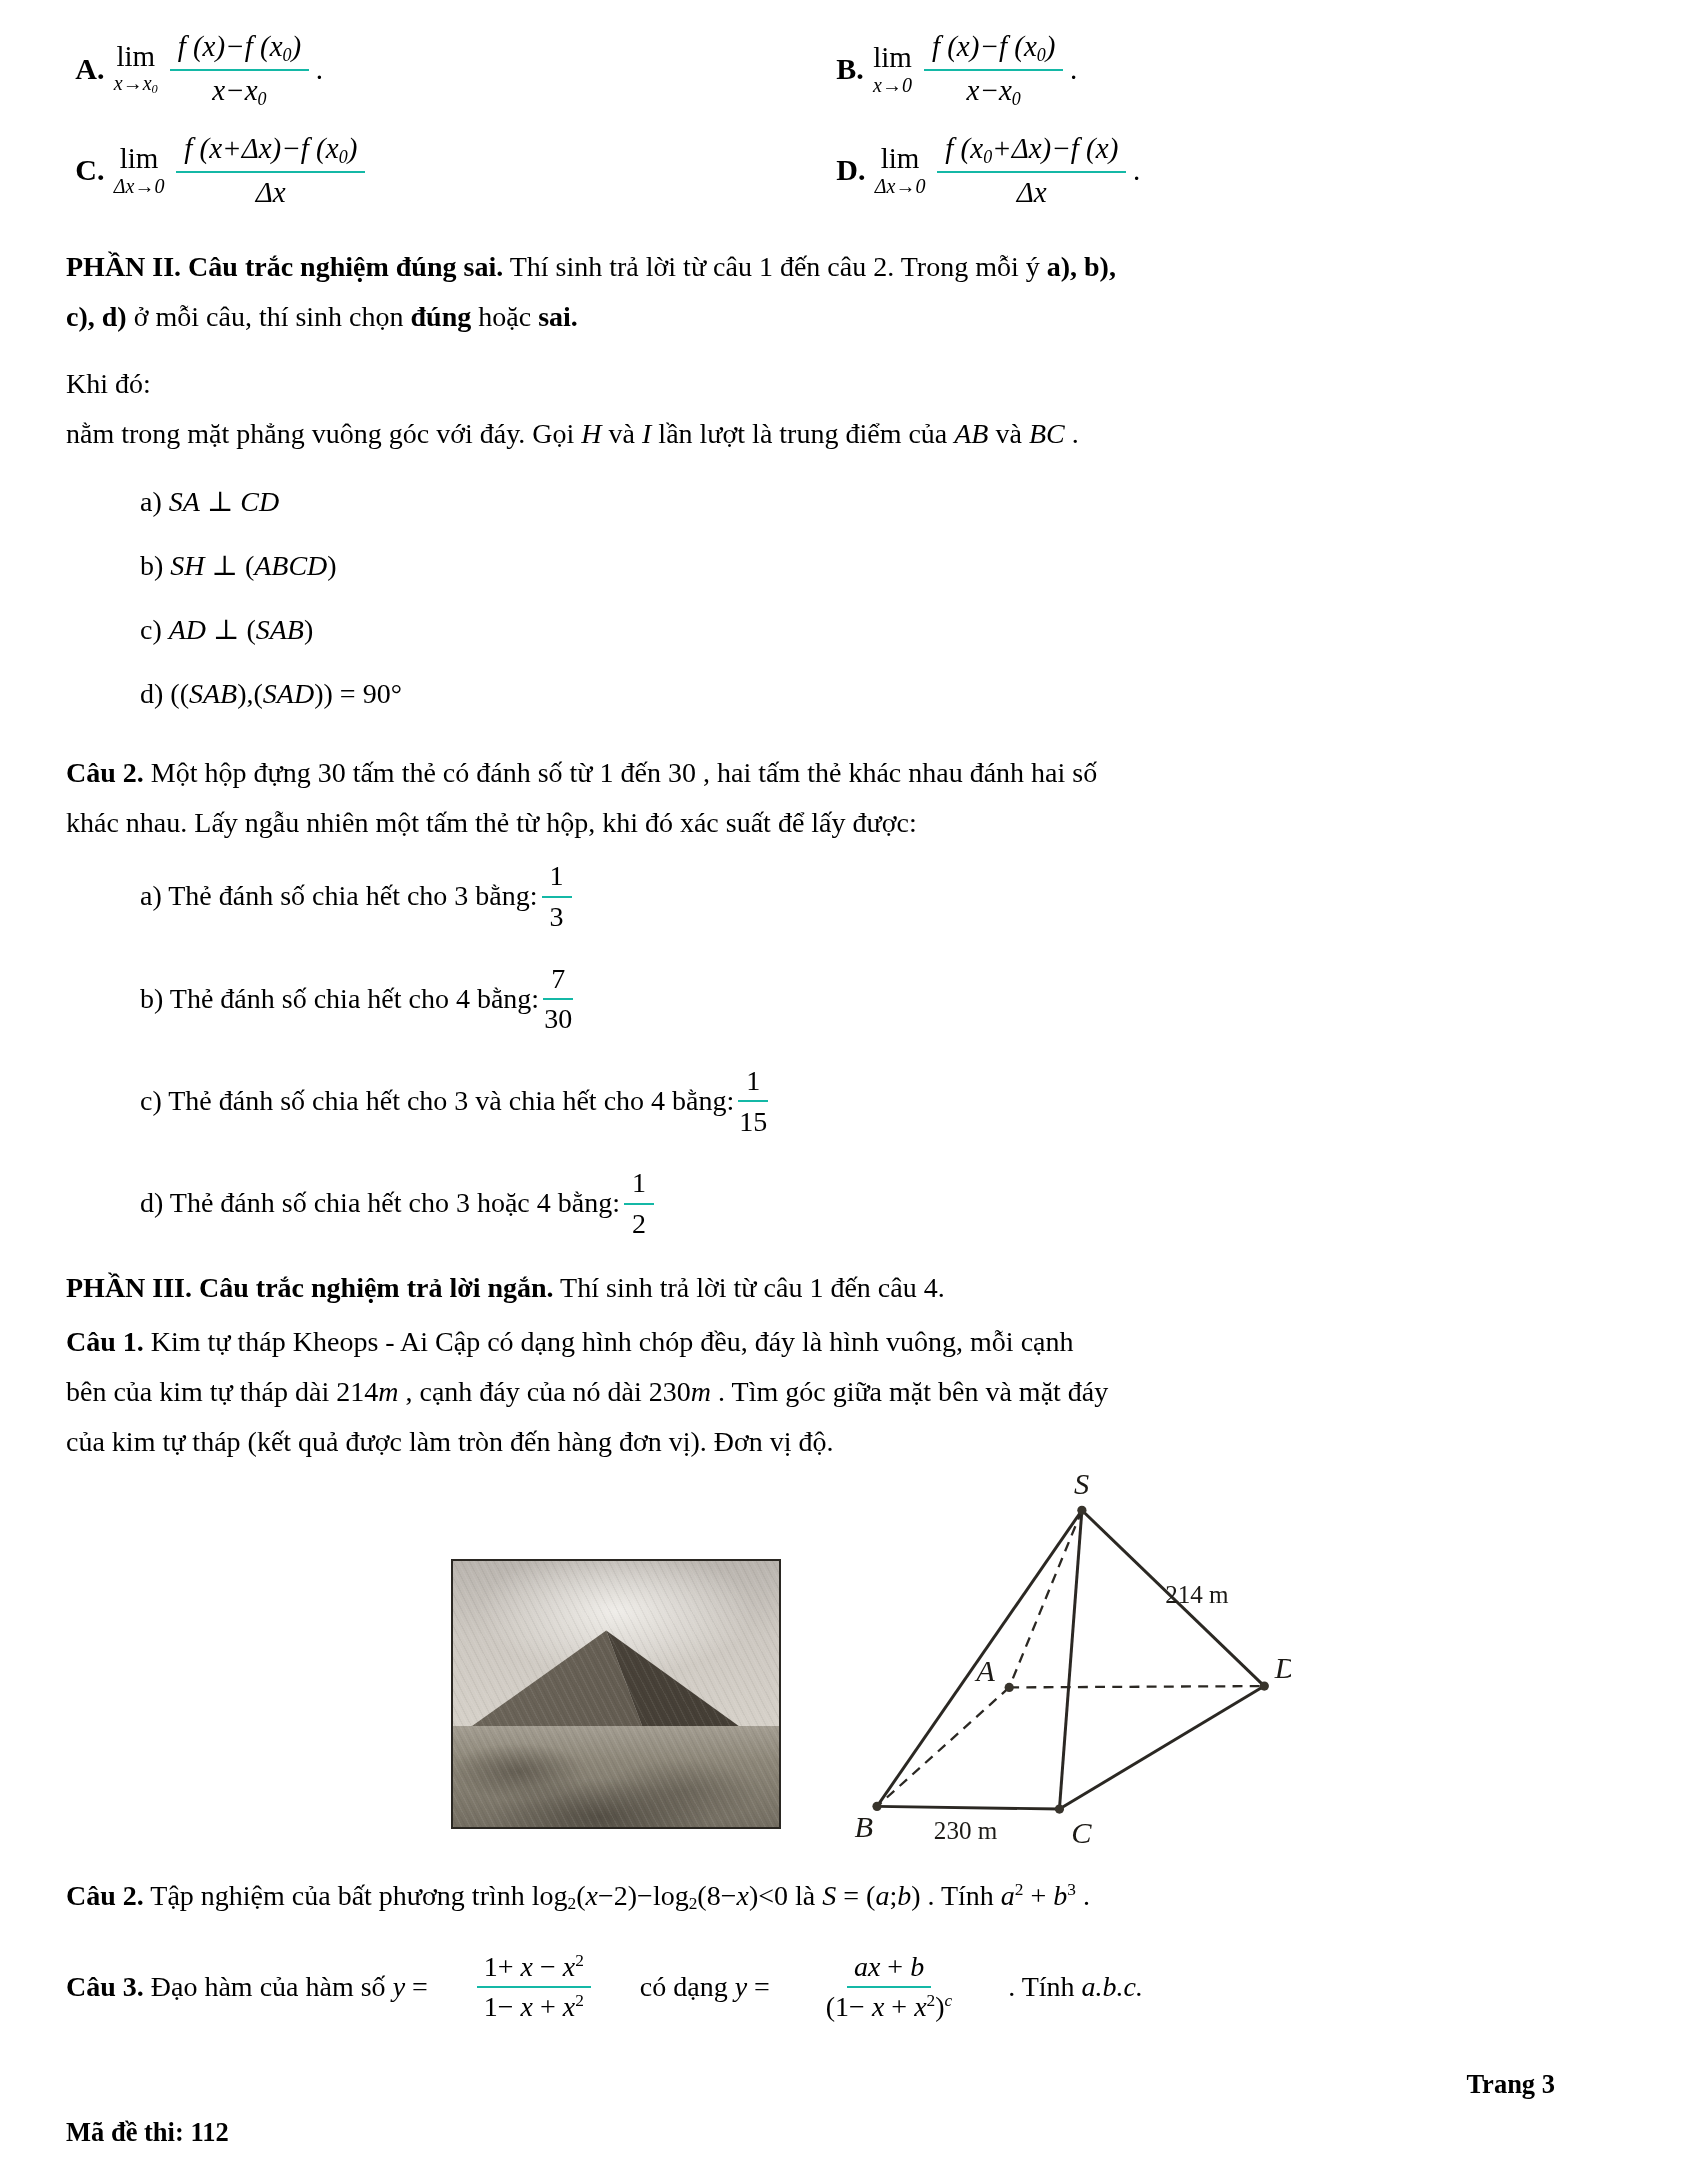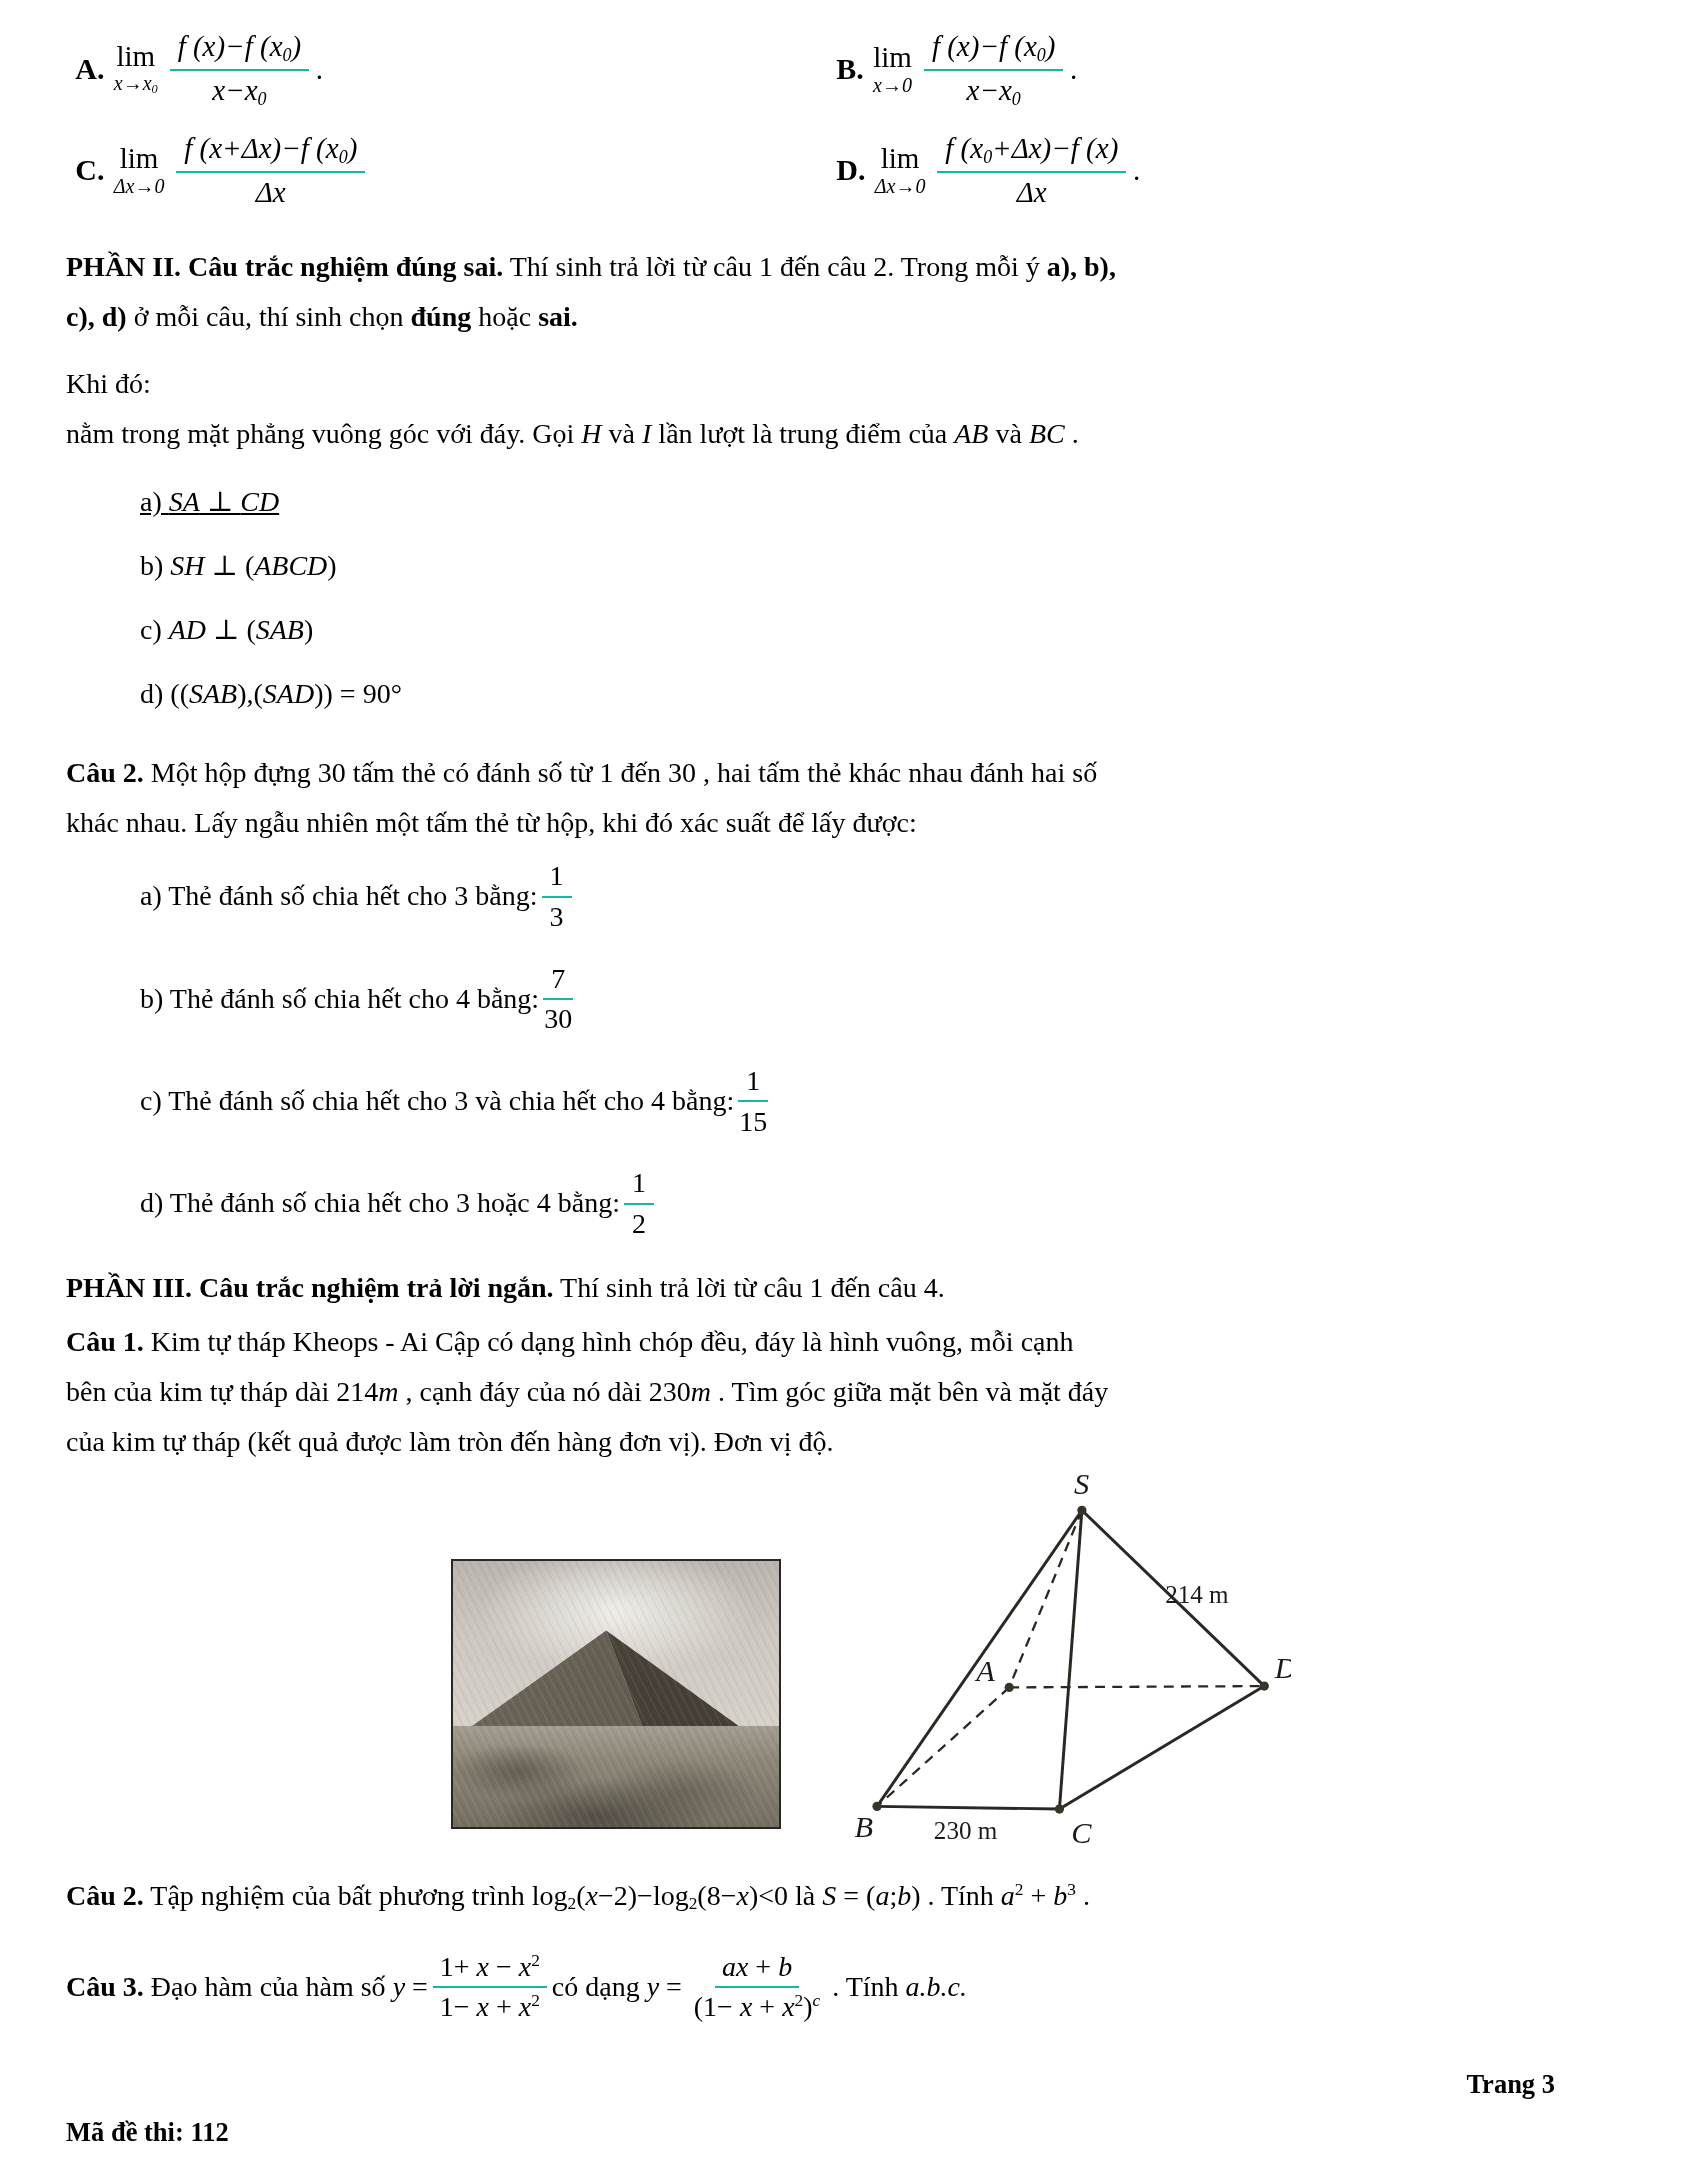--- a/index.html
+++ b/index.html
@@ -47,21 +47,21 @@
         radial-gradient(ellipse 35% 45% at 70% 65%, rgba(84,78,68,.5), rgba(84,78,68,0) 70%),
         radial-gradient(ellipse 45% 50% at 45% 90%, rgba(60,55,47,.6), rgba(60,55,47,0) 75%),
         linear-gradient(180deg,#a39d91 0%,#8d8779 35%,#746e62 100%);}
   .photo .grain{position:absolute;left:0;top:0;width:100%;height:100%;opacity:.25;
       background:repeating-linear-gradient(63deg,rgba(255,255,255,.25) 0 1.3px,rgba(0,0,0,0) 1.3px 3.3px,rgba(0,0,0,.18) 3.3px 4.6px,rgba(0,0,0,0) 4.6px 7.3px);}
   .diagram{width:442px;height:380px;margin-left:68px;}
   svg text{font-family:"Liberation Serif","DejaVu Serif",serif;}
   .vlabel{font-size:46px;font-style:italic;fill:#1c1a16;}
   .mlabel{font-size:38px;fill:#1c1a16;}
   .q23{margin-top:17px;}
-  .q3row{display:flex;align-items:center;margin-top:20px;line-height:1.2;}
+  .q3row{display:flex;align-items:center;margin-top:20px;line-height:1.2;gap:44px;}
   .q3row .frac .den, .q3row .frac .num{padding-left:6.6px;padding-right:6.6px;}
   .footer-page{position:absolute;right:132px;top:2069px;font-weight:bold;font-size:26.5px;}
   .footer-code{position:absolute;left:66px;top:2117px;font-weight:bold;font-size:26.5px;}
 </style>
 </head>
 <body>
 
 <div class="page">
  <div class="content">
 
@@ -118,21 +118,21 @@
 
   <div class="heading2">
     <div class="line"><span class="b">PHẦN II. Câu trắc nghiệm đúng sai.</span><span> Thí sinh trả lời từ câu 1 đến câu 2. Trong mỗi ý </span><span class="b">a), b),</span></div>
     <div class="line"><span class="b">c), d)</span><span> ở mỗi câu, thí sinh chọn </span><span class="b">đúng</span><span> hoặc </span><span class="b">sai.</span></div>
   </div>
 
   <div class="q1p">
     <div class="line"><span>Khi đó:</span></div>
     <div class="line"><span>nằm trong mặt phẳng vuông góc với đáy. Gọi </span><span class="i">H</span><span> và </span><span class="i">I</span><span> lần lượt là trung điểm của </span><span class="i">AB</span><span> và </span><span class="i">BC</span><span> .</span></div>
   </div>
-  <div class="item line" style="margin-top:18.5px;text-decoration:underline;"><span>a) </span><span class="i">SA</span><span> ⊥ </span><span class="i">CD</span></div>
+  <div class="item line" style="margin-top:18.5px;"><span>a) </span><span class="i">SA</span><span> ⊥ </span><span class="i">CD</span></div>
   <div class="item line"><span>b) </span><span class="i">SH</span><span> ⊥ (</span><span class="i">ABCD</span><span>)</span></div>
   <div class="item line"><span>c) </span><span class="i">AD</span><span> ⊥ (</span><span class="i">SAB</span><span>)</span></div>
   <div class="item line"><span>d) </span><span>((</span><span class="i">SAB</span><span>),(</span><span class="i">SAD</span><span>)) = 90°</span></div>
 
   <div class="q1p" style="margin-top:29px;">
     <div class="line"><span class="b">Câu 2.</span><span> Một hộp đựng 30 tấm thẻ có đánh số từ 1 đến 30 , hai tấm thẻ khác nhau đánh hai số</span></div>
     <div class="line"><span>khác nhau. Lấy ngẫu nhiên một tấm thẻ từ hộp, khi đó xác suất để lấy được:</span></div>
   </div>
   <div class="fitem" style="margin-top:11px;">
         <span>a) Thẻ đánh số chia hết cho 3 bằng:</span>

